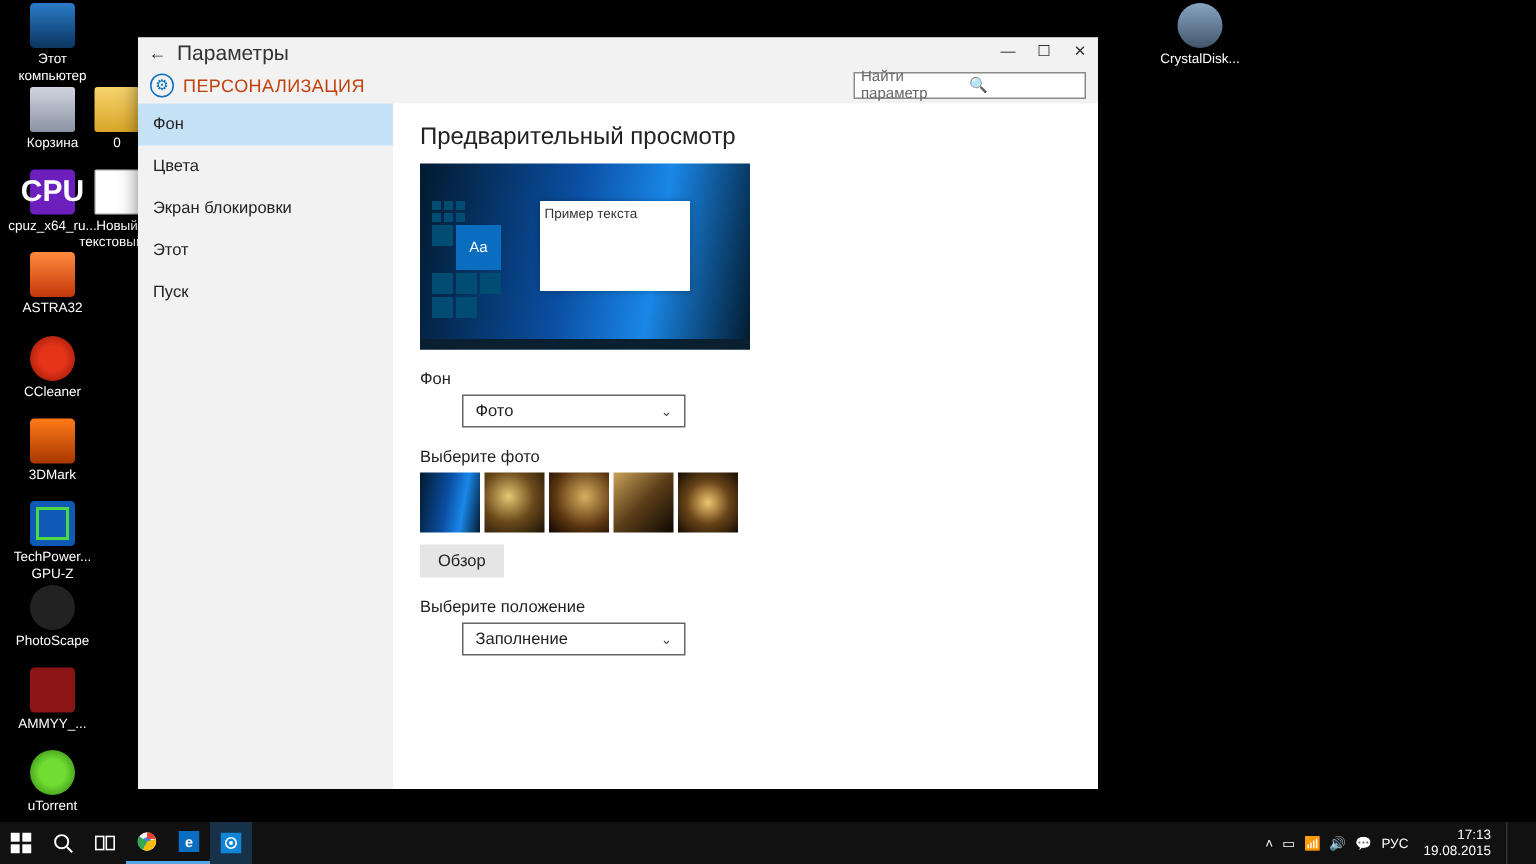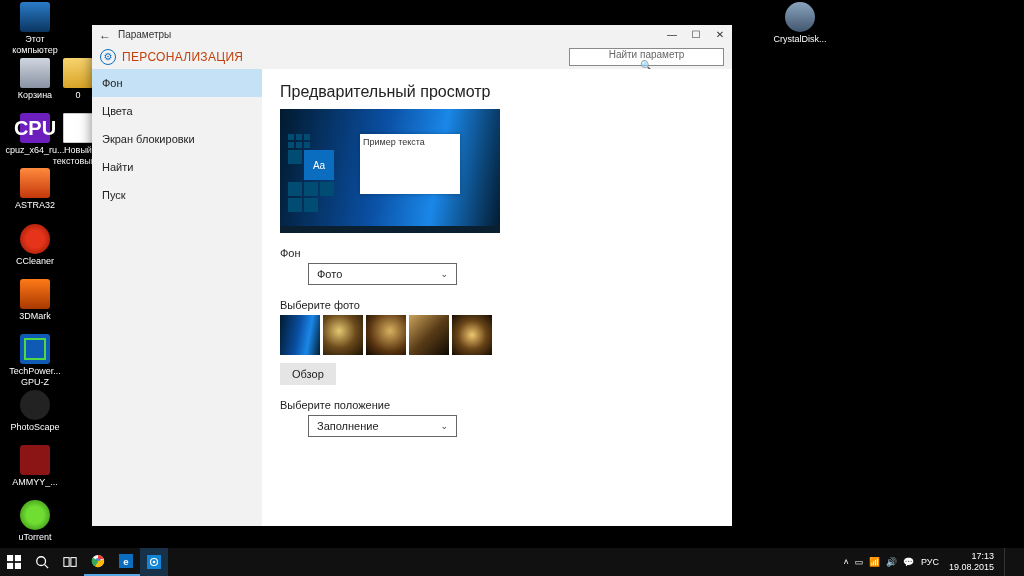--- a/index.html
+++ b/index.html
@@ -9,28 +9,28 @@
   
   .desktop { position: absolute; top: 0; left: 0; width: 1024px; height: 548px; }
   .dicon { position: absolute; width: 60px; text-align: center; color: #fff; font-size: 9px; line-height: 11px; cursor: pointer; }
   .dicon .img { width: 30px; height: 30px; margin: 0 auto 2px auto; display: flex; align-items: center; justify-content: center; font-size: 20px; }
   .dicon .lbl { text-shadow: 0 0 3px #000; word-wrap: break-word; }
 
   
   .settings-window { position: absolute; left: 92px; top: 25px; width: 640px; height: 501px; background: #fff; box-shadow: 0 2px 12px rgba(0,0,0,0.5); display: flex; flex-direction: column; }
   .s-titlebar { height: 19px; background: #f2f2f2; display: flex; align-items: center; }
   .s-back { width: 26px; text-align: center; font-size: 12px; color: #333; cursor: pointer; }
-  .s-title { font-size: 10px; color: #333; }
+  .s-title { font-size: 14px; color: #333; }
   .s-spacer { flex: 1; }
   .s-winbtn { width: 24px; height: 19px; text-align: center; font-size: 10px; color: #333; line-height: 19px; cursor: pointer; }
 
   .s-header { height: 25px; background: #f2f2f2; display: flex; align-items: center; padding: 0 8px; }
   .s-gear { width: 16px; height: 16px; border: 1px solid #0b6dbf; border-radius: 50%; margin-right: 6px; display:flex;align-items:center;justify-content:center;color:#0b6dbf;font-size:10px;}
   .s-section { font-size: 12px; color: #c2410c; font-weight: 500; letter-spacing: .3px; }
-  .s-search { margin-left: auto; width: 155px; height: 18px; border: 1px solid #8a8a8a; background: #fff; display: flex; align-items: center; padding: 0 4px; font-size: 10px; color: #666; flex-direction: column; }
+  .s-search { margin-left: auto; width: 155px; height: 18px; border: 1px solid #8a8a8a; background: #fff; display: flex; align-items: center; padding: 0 4px; font-size: 10px; color: #666; }
   .s-search span { flex: 1; }
   .s-search .mag { font-size: 10px; color: #666; }
 
   .s-body { flex: 1; display: flex; }
   .s-sidebar { width: 170px; background: #f2f2f2; }
   .s-sidebar .item { padding: 8px 10px; font-size: 11px; color: #222; cursor: pointer; }
   .s-sidebar .item.active { background: #c4e1f5; }
 
   .s-content { flex: 1; background: #fff; padding: 14px 18px; overflow: auto; }
   .s-content h1 { font-size: 16px; font-weight: 400; color: #222; margin-bottom: 8px; }
@@ -165,21 +165,21 @@
     <div class="s-search">
       <span>Найти параметр</span>
       <span class="mag">🔍</span>
     </div>
   </div>
   <div class="s-body">
     <div class="s-sidebar">
       <div class="item active">Фон</div>
       <div class="item">Цвета</div>
       <div class="item">Экран блокировки</div>
-      <div class="item">Найти</div>
+      <div class="item">Этот</div>
       <div class="item">Пуск</div>
     </div>
     <div class="s-content">
       <h1>Предварительный просмотр</h1>
       <div class="preview">
         <div class="tiles">
           <div class="row">
               <div class="t tn"></div>
               <div class="t tn"></div>
               <div class="t tn"></div>

